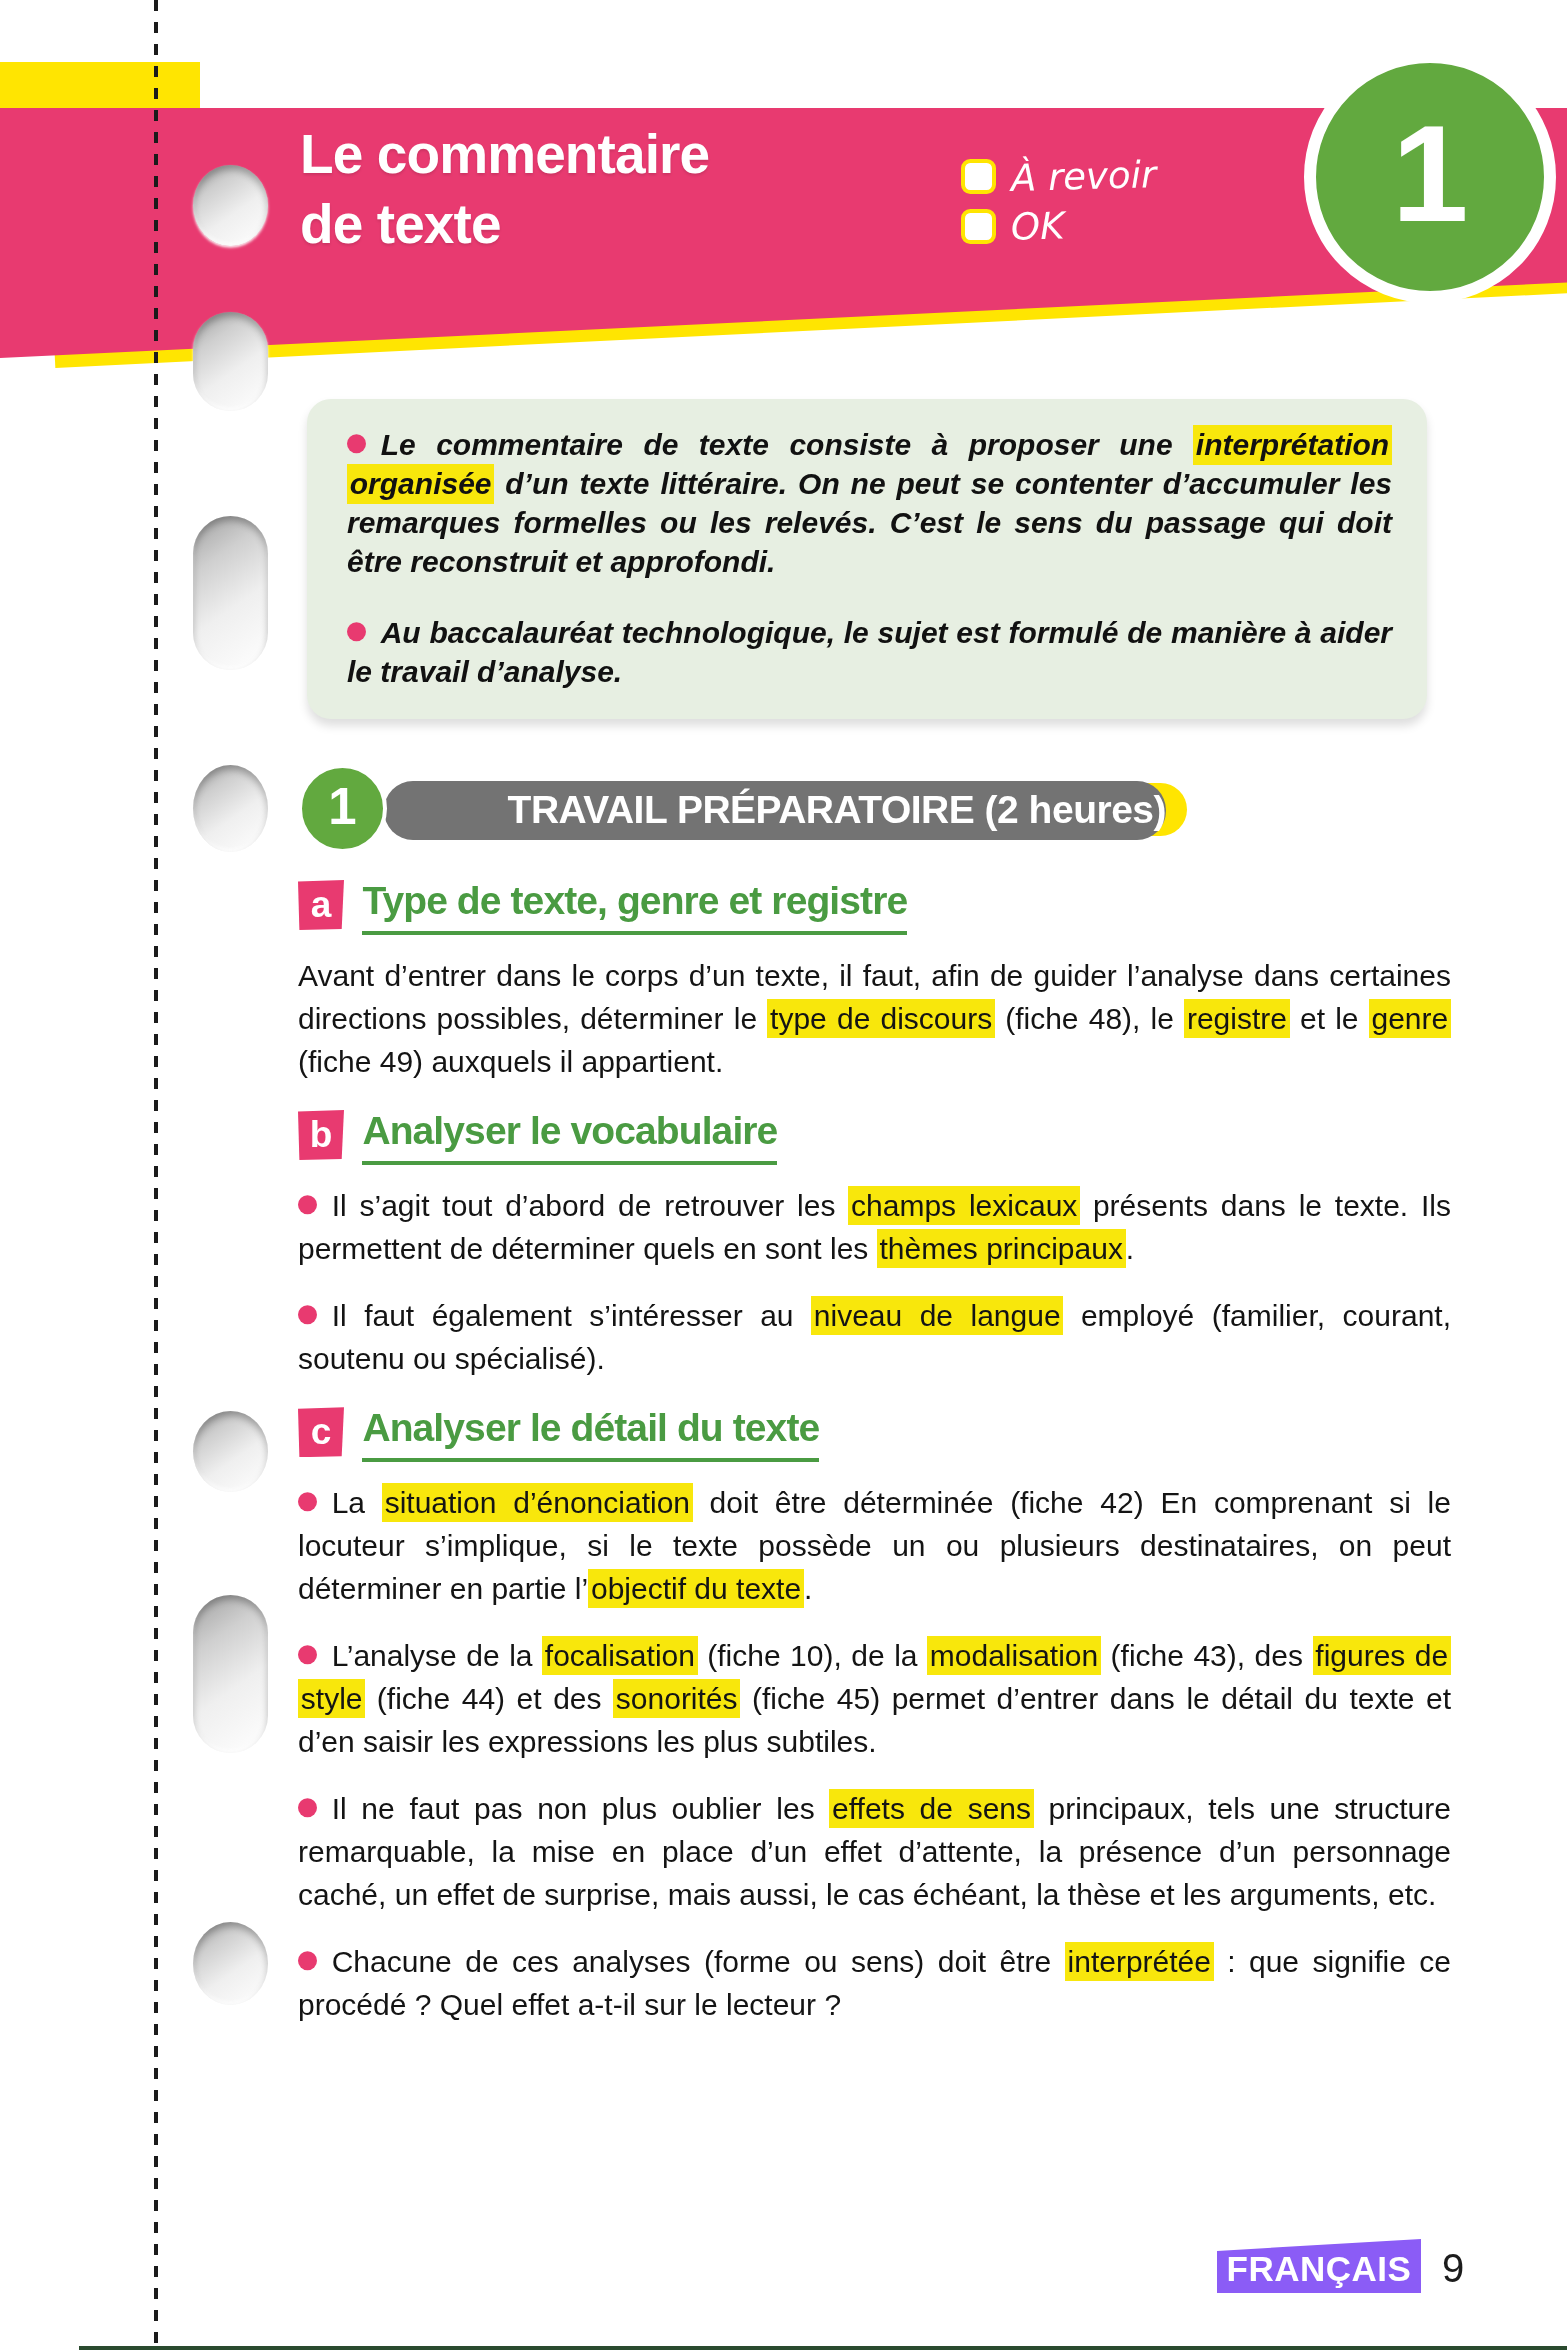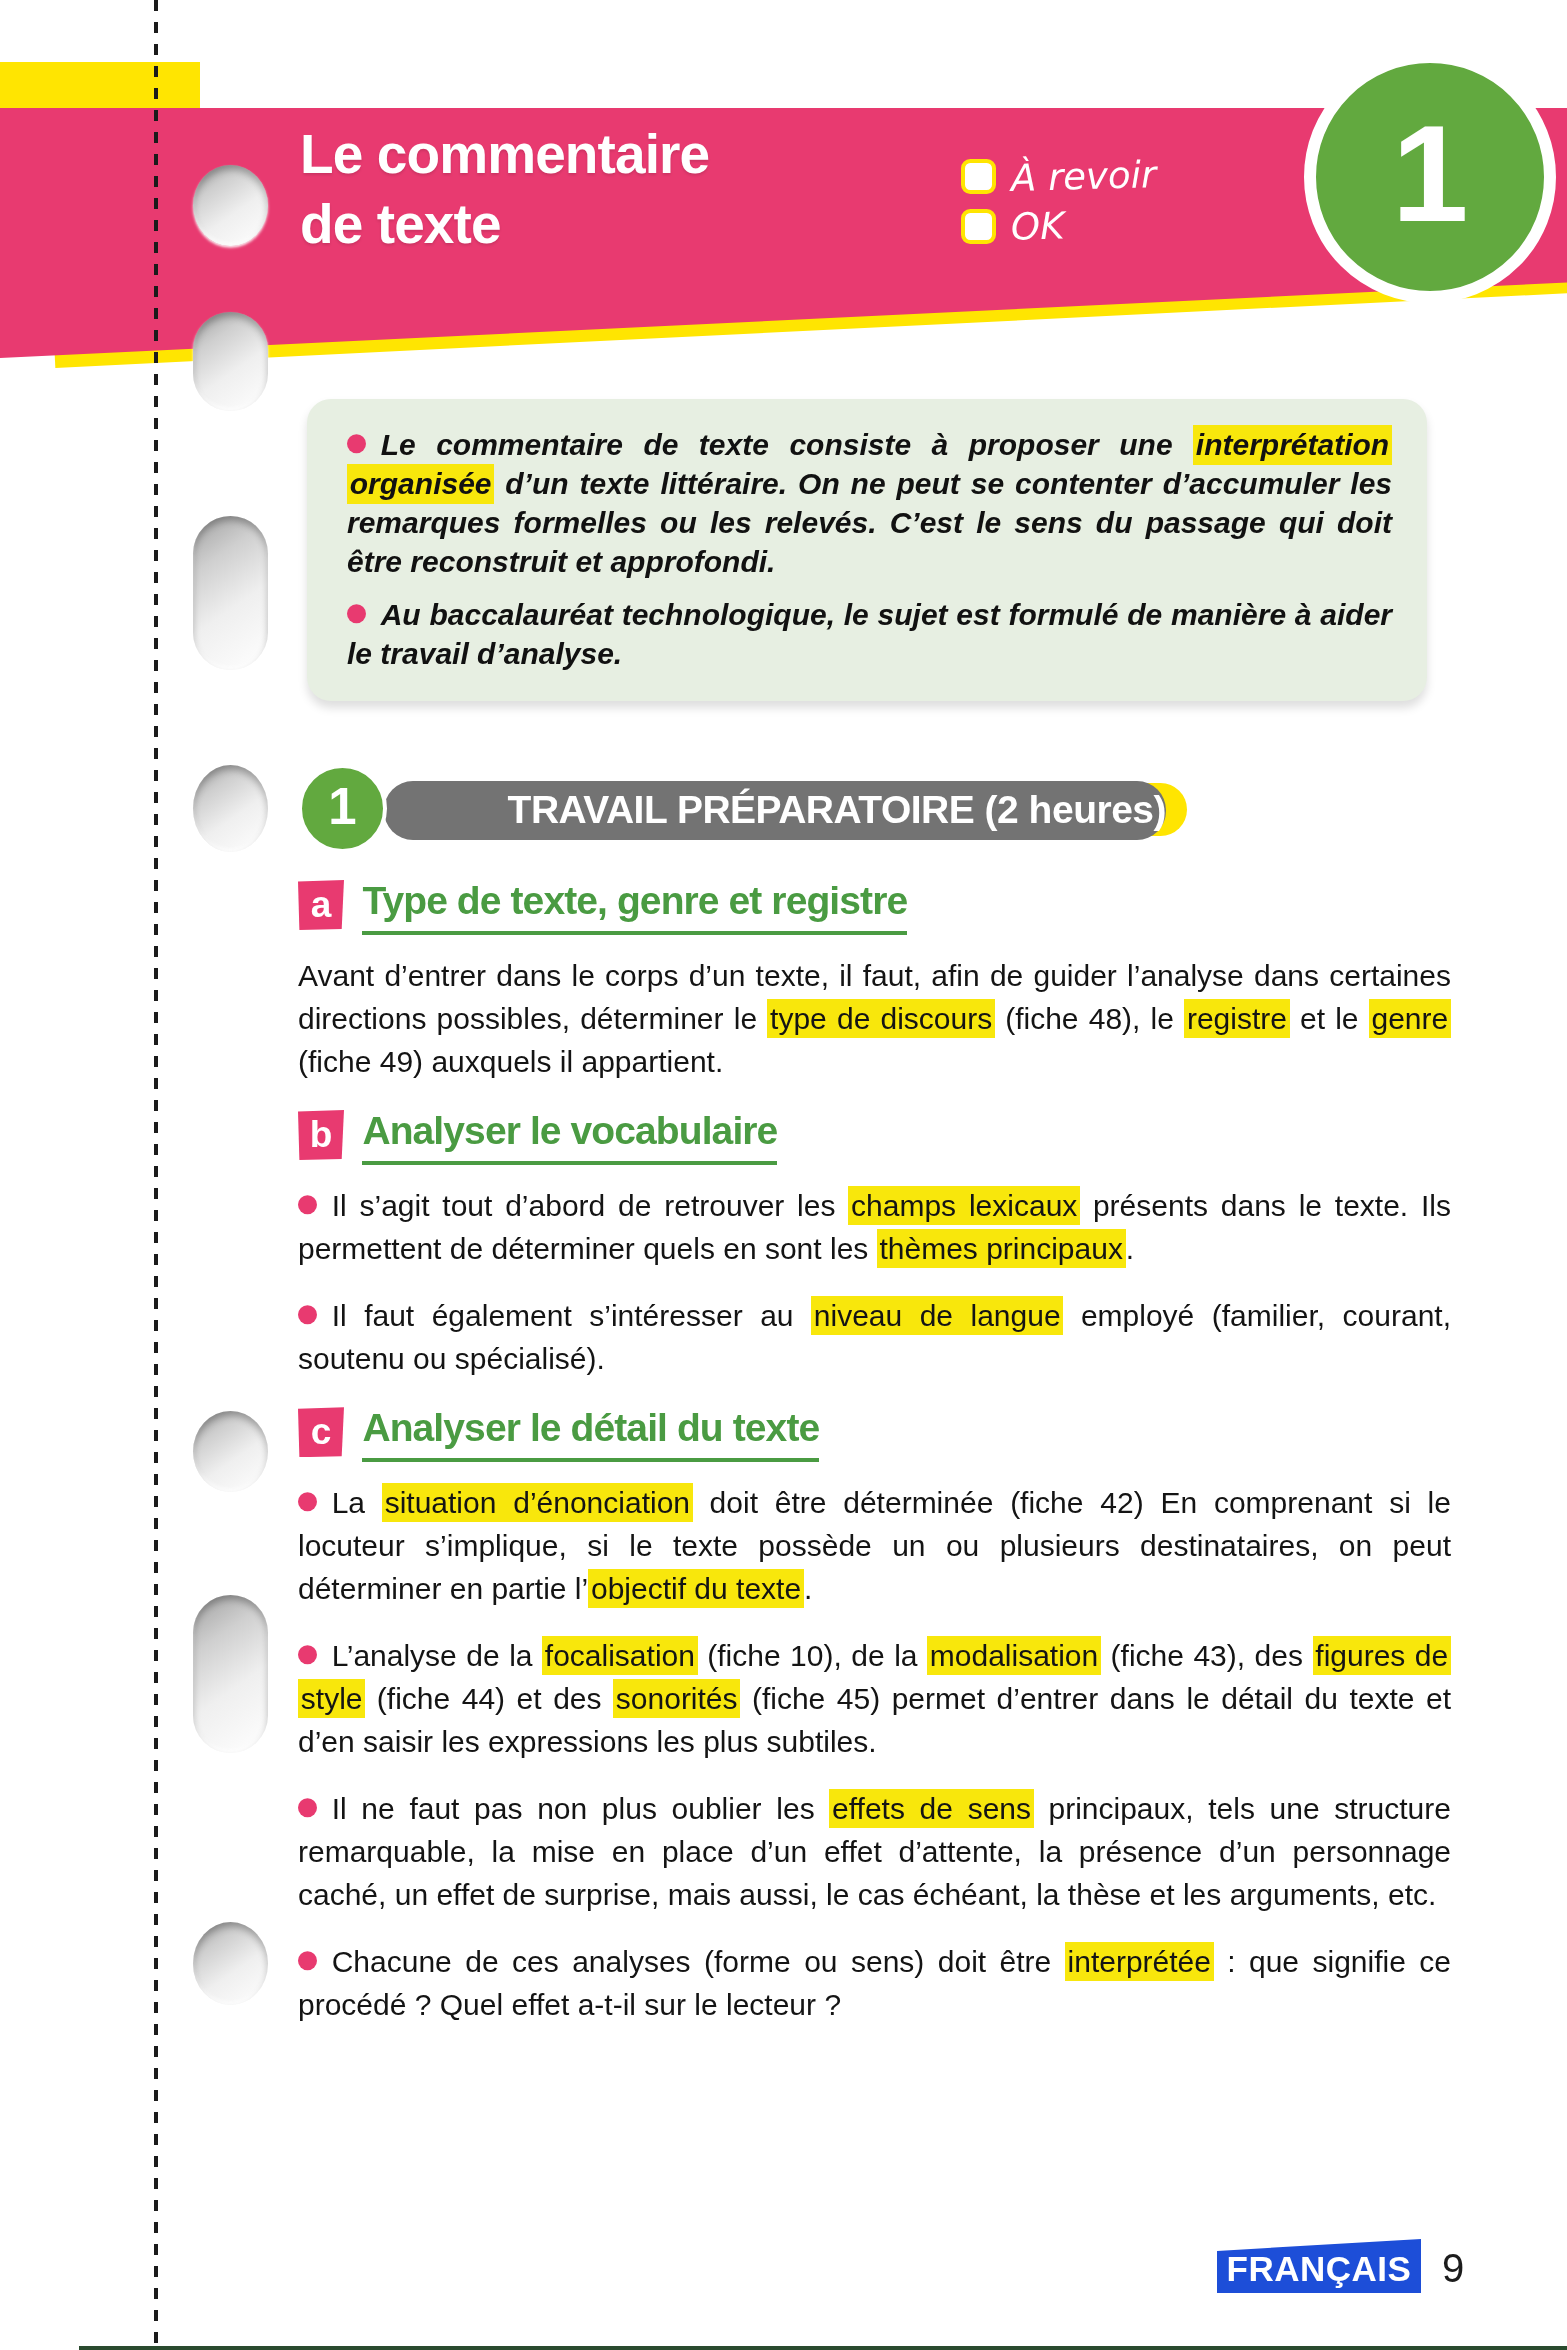--- a/index.html
+++ b/index.html
@@ -67,21 +67,21 @@
   
   .intro-box{
     position:absolute;left:307px;top:399px;width:1120px;box-sizing:border-box;z-index:2;
     background:#e7efe2;border-radius:24px;padding:26px 35px 27.5px 40px;
     box-shadow:0 6.4px 9.2px rgba(0,0,0,.13);
     font-style:italic;
   }
   .intro-box p{
     margin:0;font-size:30px;line-height:39px;font-weight:bold;color:#111111;text-align:justify;
   }
-  .intro-box p + p{margin-top:14px;}
+  .intro-box p + p{margin-top:32px;}
 
   .dot{
     display:inline-block;width:19px;height:19px;border-radius:50%;
     background:#e83a70;margin-right:14.7px;transform:translateY(-1.8px);
   }
 
   .hl{background:#f8e70c;padding:2.8px 2.8px 3.7px;box-decoration-break:clone;-webkit-box-decoration-break:clone;}
 
   
   .section-banner{position:absolute;left:0;top:753px;width:1568px;height:110px;z-index:3;}
@@ -110,21 +110,21 @@
   .sub-title{
     margin:0 0 0 18.4px;display:inline-block;color:#4a9b42;font-size:39px;font-weight:bold;
     letter-spacing:-0.9px;line-height:1.1;padding-bottom:8.3px;border-bottom:4.6px solid #4a9b42;
   }
   .content p.body{
     margin:0 0 24px;font-size:30px;line-height:43px;color:#141414;text-align:justify;
   }
 
   
   .subject-badge{
-    position:absolute;left:1217px;top:2239px;width:204px;height:54px;background:#1d4ed8;z-index:2;
+    position:absolute;left:1217px;top:2239px;width:204px;height:54px;background:#8b5cf6;z-index:2;
     clip-path:polygon(0 22%,100% 0,100% 100%,0 100%);
     display:flex;align-items:center;justify-content:center;
   }
   .subject-badge span{color:#ffffff;font-size:35px;font-weight:bold;letter-spacing:0.5px;margin-top:5.5px;}
   .page-number{position:absolute;left:1442px;top:2246px;font-size:40px;color:#1c1c1c;z-index:2;}
   .bottom-rule{position:absolute;left:79px;right:0;bottom:0;height:4.6px;background:#2a4a2e;z-index:2;}
 </style>
 </head>
 <body>
 

